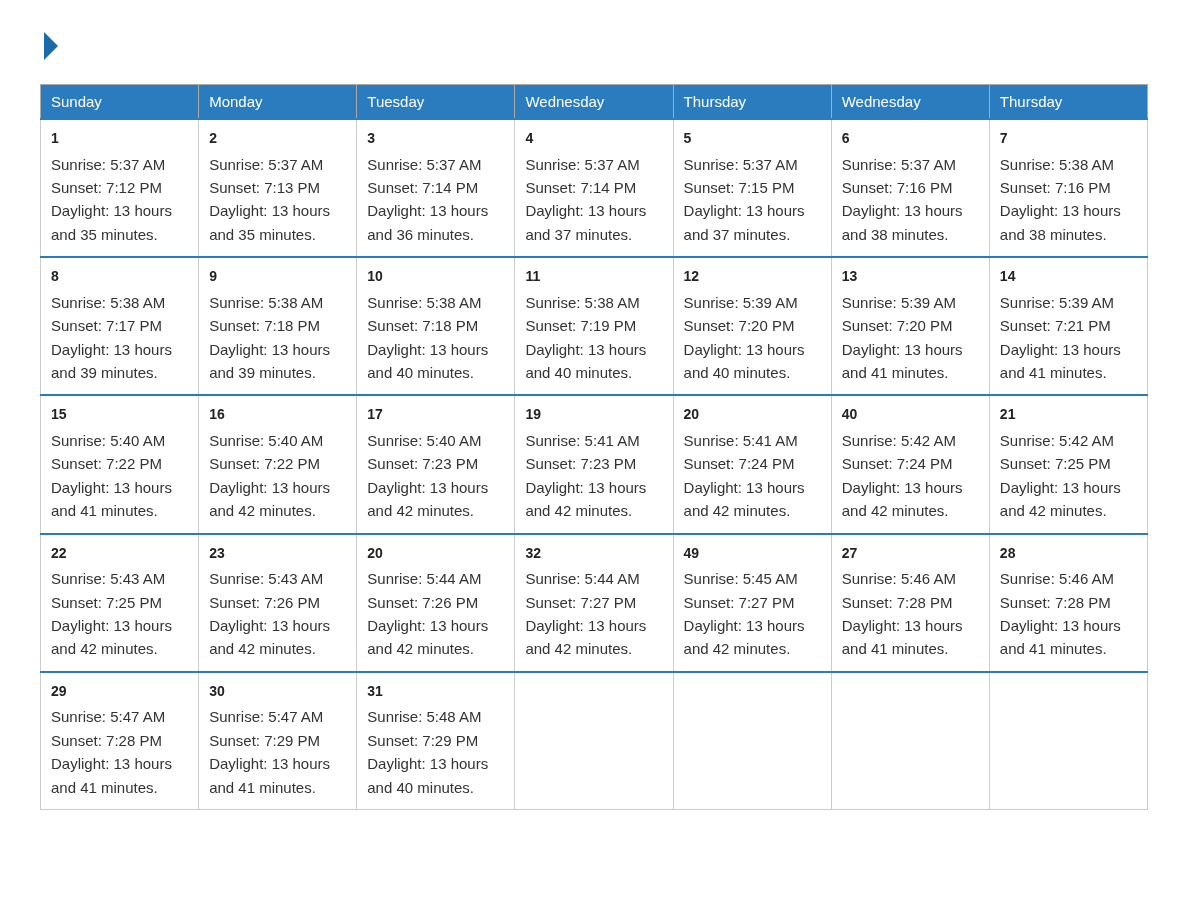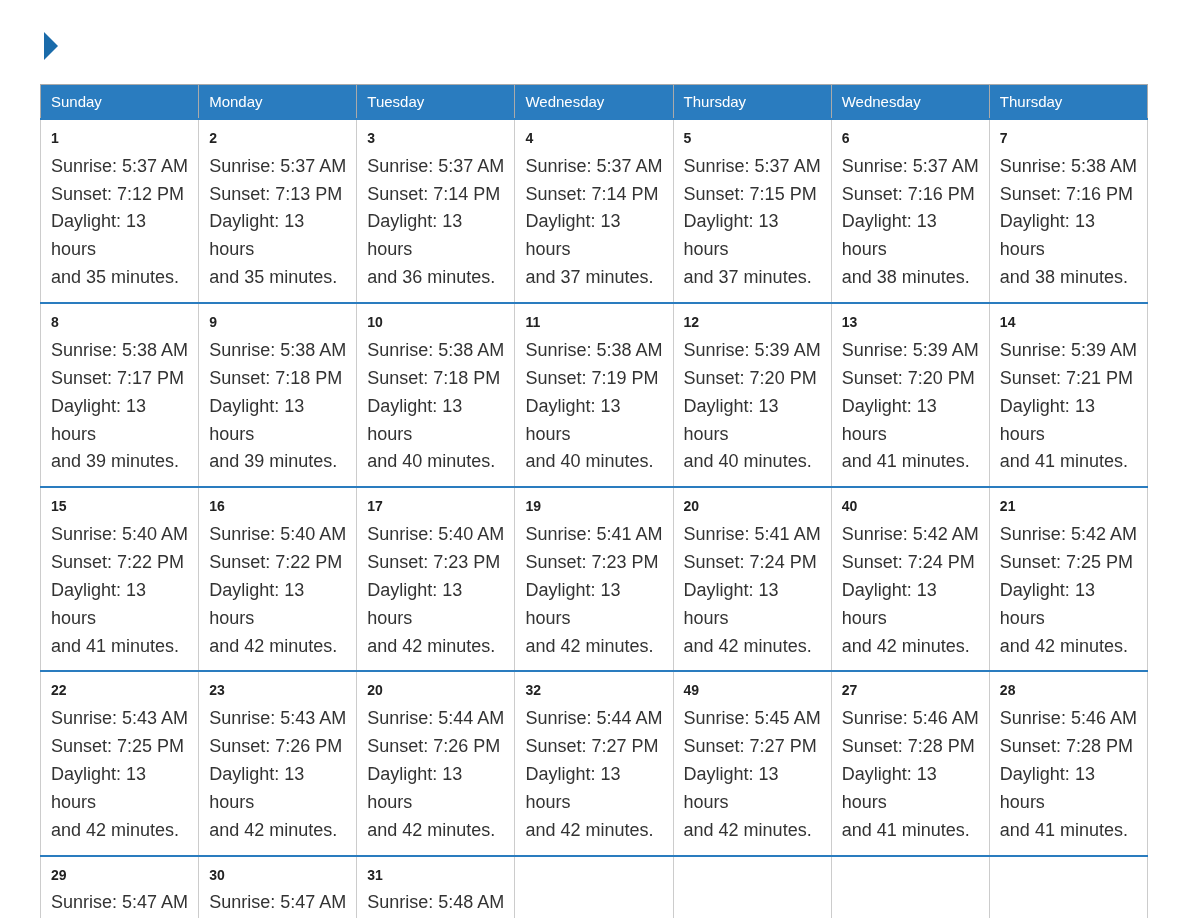--- a/index.html
+++ b/index.html
@@ -87,21 +87,21 @@
     }
     .day-number {
       font-size: 14px;
       font-weight: bold;
       color: #222;
       display: block;
       margin-bottom: 3px;
     }
     .day-info {
       color: #333;
-      font-size: 18px;
+      font-size: 15px;
     }
     .empty-cell {
       background: #fff;
     }
     .week-row td {
       border-top: 2px solid #2a7cbf;
     }
   </style>
 </head>
 <body>

